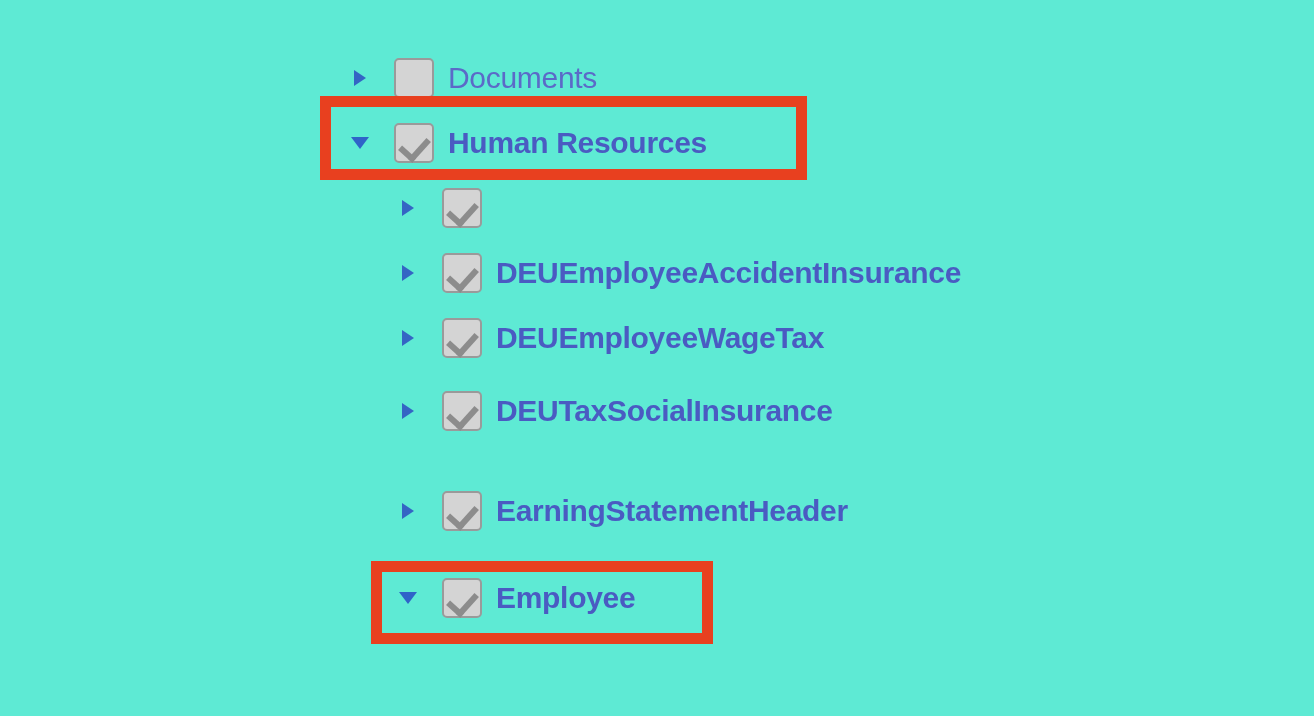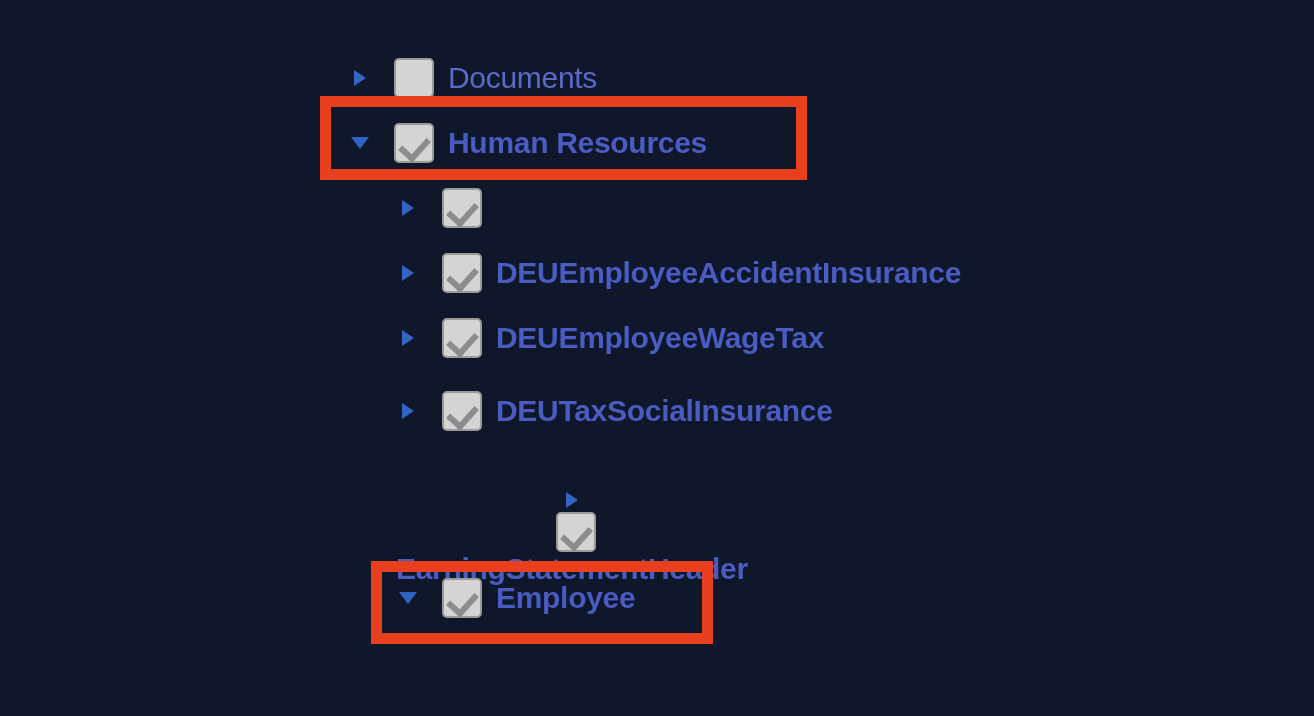--- a/index.html
+++ b/index.html
@@ -9,21 +9,21 @@
     height: 716px;
     background: #ffffff;
     font-family: "Liberation Sans", sans-serif;
     overflow: hidden;
   }
 
   #stage {
     position: relative;
     width: 1314px;
     height: 716px;
-    background: #0f172a;
+    background: #5eead4;
   }
 
   
   .tree {
     position: absolute;
     left: 0;
     top: 0;
     width: 1314px;
     height: 716px;
   }
@@ -138,21 +138,21 @@
       <div class="tree-row" style="left: 396px; top: 315px;">
         <div class="twisty collapsed"></div>
         <div class="cbx checked"></div>
         <span class="label">DEUEmployeeWageTax</span>
       </div>
       <div class="tree-row" style="left: 396px; top: 388px;">
         <div class="twisty collapsed"></div>
         <div class="cbx checked"></div>
         <span class="label">DEUTaxSocialInsurance</span>
       </div>
-      <div class="tree-row" style="left: 396px; top: 488px; flex-direction: column;">
+      <div class="tree-row" style="left: 396px; top: 488px;">
         <div class="twisty collapsed"></div>
         <div class="cbx checked"></div>
         <span class="label">EarningStatementHeader</span>
       </div>
       <div class="tree-row" style="left: 396px; top: 575px;">
         <div class="twisty expanded"></div>
         <div class="cbx checked"></div>
         <span class="label">Employee</span>
       </div>
     </div>

